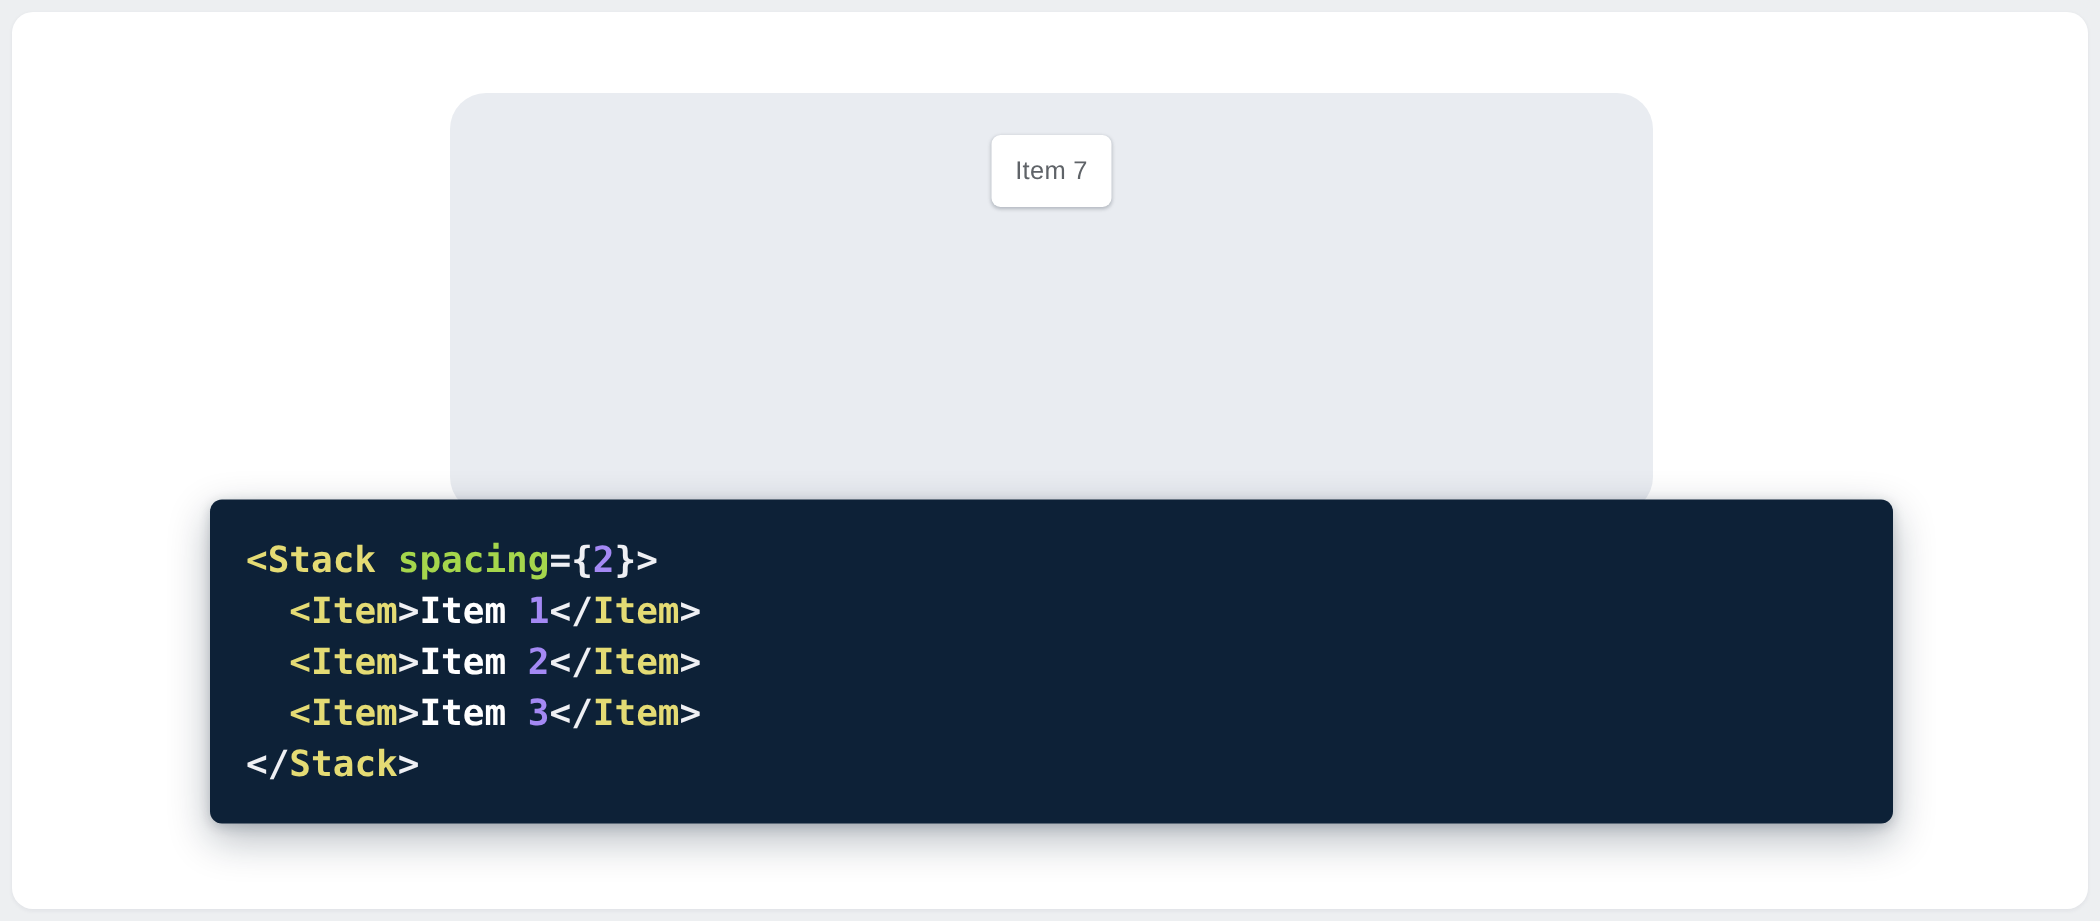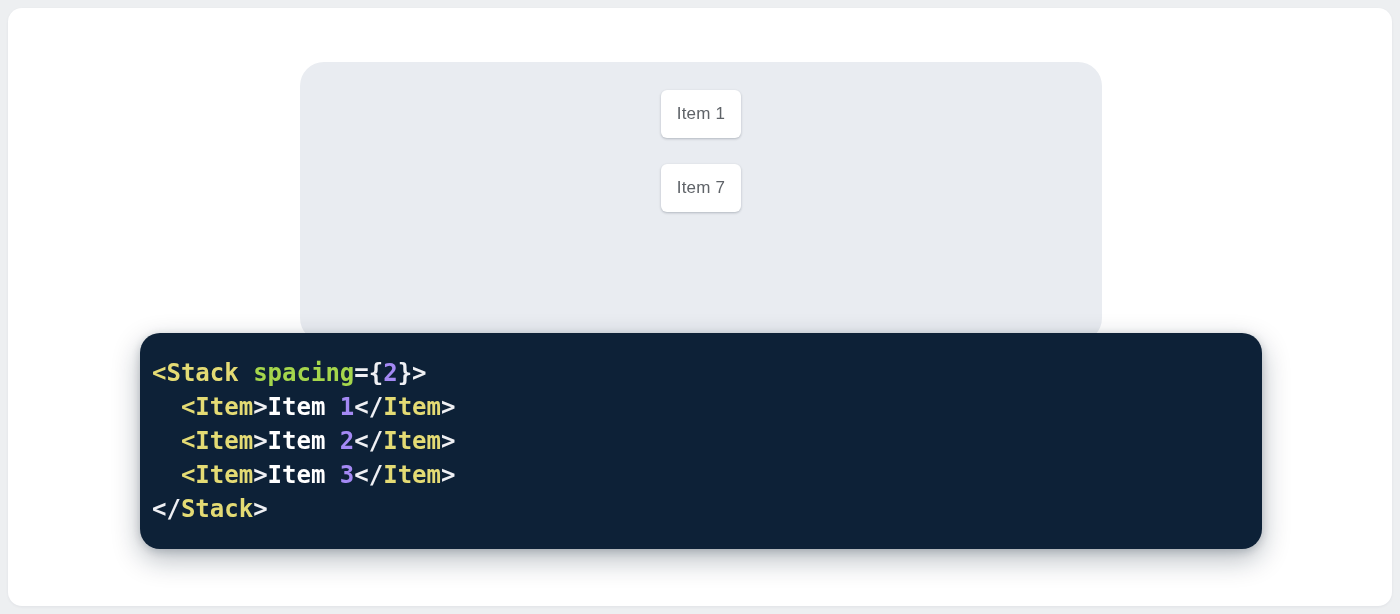--- a/index.html
+++ b/index.html
@@ -64,23 +64,23 @@
     white-space: nowrap;
   }
 
   .code-block {
     position: absolute;
     left: 132px;
     top: 325px;
     width: 1122px;
     height: 216px;
     background: var(--code-bg, #0d2137);
-    border-radius: 20px;
+    border-radius: 8px;
     box-shadow: 0 10px 28px rgba(10, 25, 45, 0.30), 0 2px 8px rgba(10, 25, 45, 0.18);
-    padding: 23px 12px;
+    padding: 23px 24px;
     overflow: hidden;
   }
 
   .code-block pre {
     font-family: "DejaVu Sans Mono", "Liberation Mono", monospace;
     font-size: 24px;
     font-weight: 700;
     line-height: 34px;
     white-space: pre;
     color: var(--code-plain, #ffffff);
@@ -96,23 +96,20 @@
 </style>
 </head>
 <body>
 
 <div class="page">
   <div class="card">
 
     <div class="demo-panel">
       <div class="stack">
         <div class="stack-item">
-          <span>Item 1</span>
-        </div>
-        <div class="stack-item">
           <span>Item 7</span>
         </div>
       </div>
     </div>
 
     <div class="code-block">
       <pre><div class="code-line"><span class="tok-tag">&lt;Stack</span><span class="tok-plain"> </span><span class="tok-attr">spacing</span><span class="tok-punct">={</span><span class="tok-num">2</span><span class="tok-punct">}&gt;</span></div><div class="code-line"><span class="tok-plain">  </span><span class="tok-tag">&lt;Item</span><span class="tok-punct">&gt;</span><span class="tok-plain">Item </span><span class="tok-num">1</span><span class="tok-punct">&lt;/</span><span class="tok-tag">Item</span><span class="tok-punct">&gt;</span></div><div class="code-line"><span class="tok-plain">  </span><span class="tok-tag">&lt;Item</span><span class="tok-punct">&gt;</span><span class="tok-plain">Item </span><span class="tok-num">2</span><span class="tok-punct">&lt;/</span><span class="tok-tag">Item</span><span class="tok-punct">&gt;</span></div><div class="code-line"><span class="tok-plain">  </span><span class="tok-tag">&lt;Item</span><span class="tok-punct">&gt;</span><span class="tok-plain">Item </span><span class="tok-num">3</span><span class="tok-punct">&lt;/</span><span class="tok-tag">Item</span><span class="tok-punct">&gt;</span></div><div class="code-line"><span class="tok-punct">&lt;/</span><span class="tok-tag">Stack</span><span class="tok-punct">&gt;</span></div></pre>
     </div>
 
   </div>

